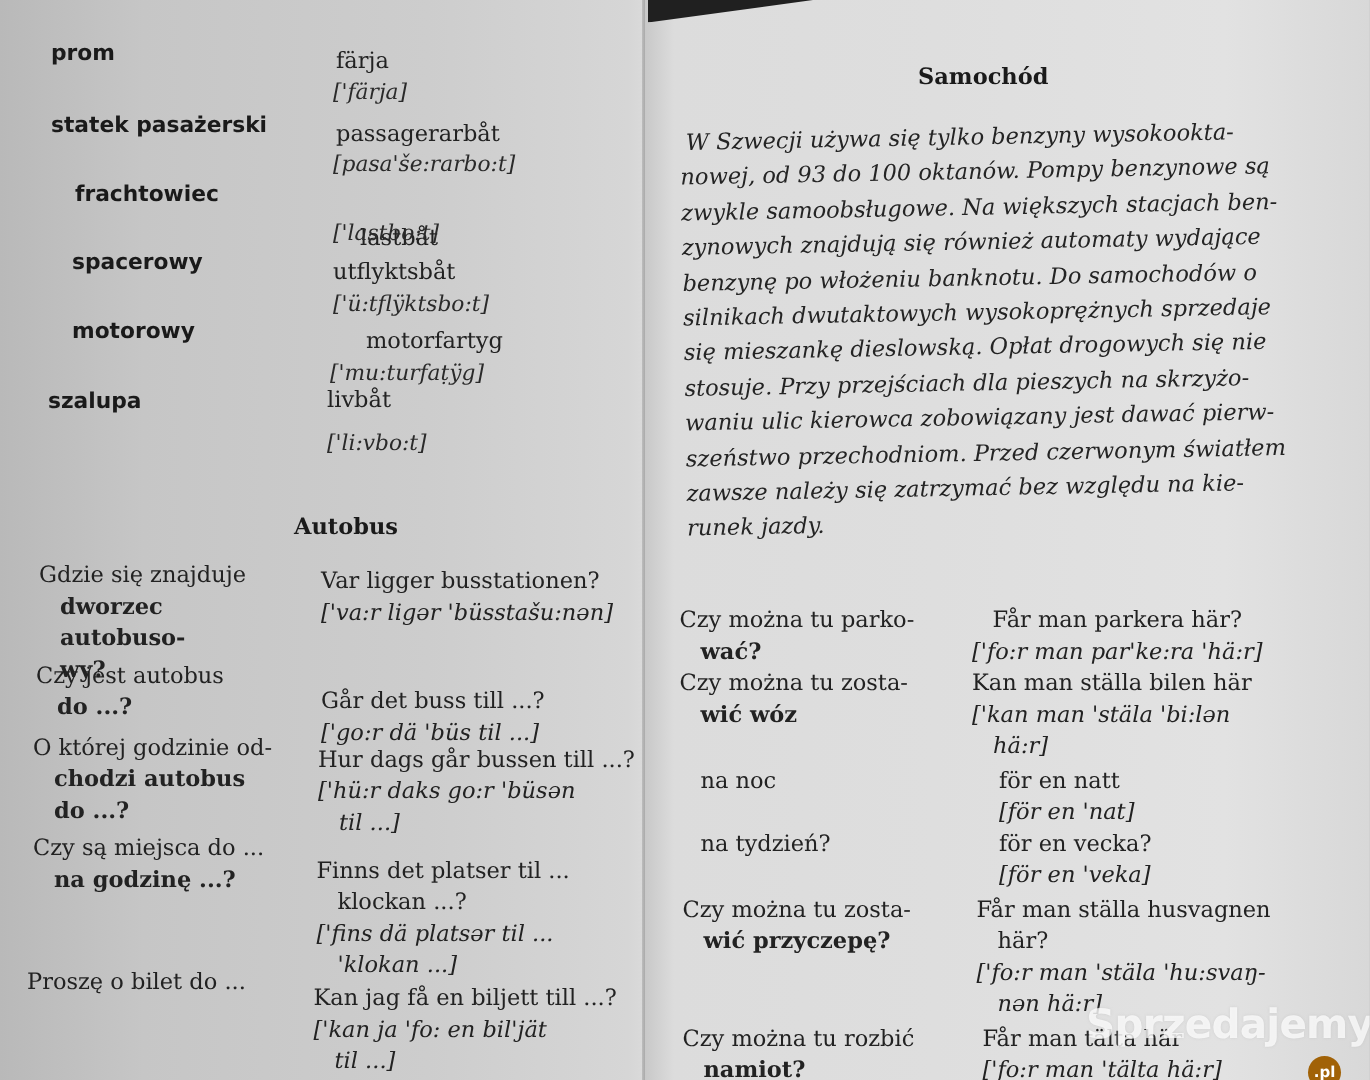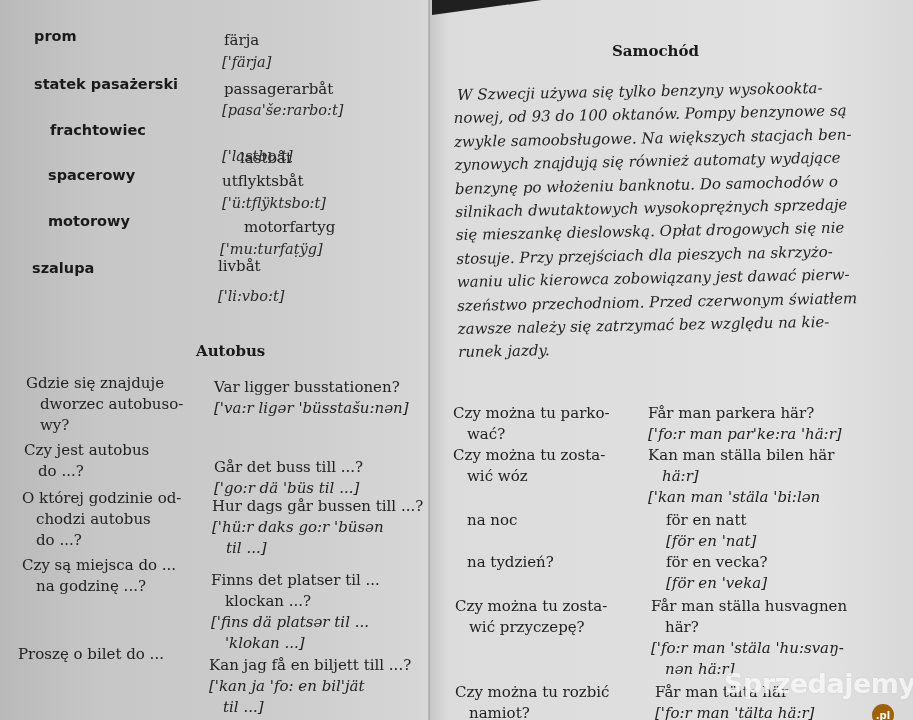--- a/index.html
+++ b/index.html
@@ -37,21 +37,21 @@
   .sv-pron { position:absolute; font-size:14.5px; font-style:italic; white-space:nowrap; color:#2a2a2a; }
 
   .section-title {
     position:absolute; font-family:"DejaVu Serif", serif; font-weight:bold; font-size:15px;
     color:#1a1a1a; white-space:nowrap;
   }
 
   .pl-phrase {
     position:absolute; font-size:15px; line-height:21px; color:#222; text-align:justify;
   }
-  .pl-phrase .cont { display:block; padding-left:14px; }
+  .pl-phrase .cont { display:block; padding-left:14px;font-weight:bold; }
 
   .sv-block { position:absolute; font-size:15px; line-height:21px; color:#222; }
   .sv-block .pron { font-style:italic; display:block; }
   .sv-block .indent { padding-left:14px; display:block; }
 
   .paragraph {
     position:absolute; left:453px; top:84px; width:415px;
     font-style:italic; font-size:15px; line-height:23.4px; color:#242424;
     text-align:justify; transform:rotate(-1.1deg); transform-origin:left top;
   }
@@ -176,33 +176,33 @@
   <span>waniu ulic kierowca zobowiązany jest dawać pierw-</span>
   <span>szeństwo przechodniom. Przed czerwonym światłem</span>
   <span>zawsze należy się zatrzymać bez względu na kie-</span>
   <span>runek jazdy.</span>
 </div>
 
 <div class="pl-phrase" style="left:453px;top:403px;width:172px;">
   <span>Czy można tu parko-</span>
   <span class="cont">wać?</span>
 </div>
-<div class="sv-block" style="left:648px;top:403px;">
+<div class="sv-block" style="left:648px;top:403px;text-align:center;">
   <span>Får man parkera här?</span>
   <span class="pron">['fo:r man par'ke:ra 'hä:r]</span>
 </div>
 
 <div class="pl-phrase" style="left:453px;top:445px;width:172px;">
   <span>Czy można tu zosta-</span>
   <span class="cont">wić wóz</span>
 </div>
 <div class="sv-block" style="left:648px;top:445px;">
   <span>Kan man ställa bilen här</span>
+  <span class="pron">['kan man 'stäla 'bi:lən</span>
   <span class="pron indent">hä:r]</span>
-  <span class="pron">['kan man 'stäla 'bi:lən</span>
 </div>
 
 <div class="pl-phrase" style="left:467px;top:510px;width:160px;">
   <span>na noc</span>
 </div>
 <div class="sv-block" style="left:666px;top:510px;">
   <span>för en natt</span>
   <span class="pron">[för en 'nat]</span>
 </div>
 

